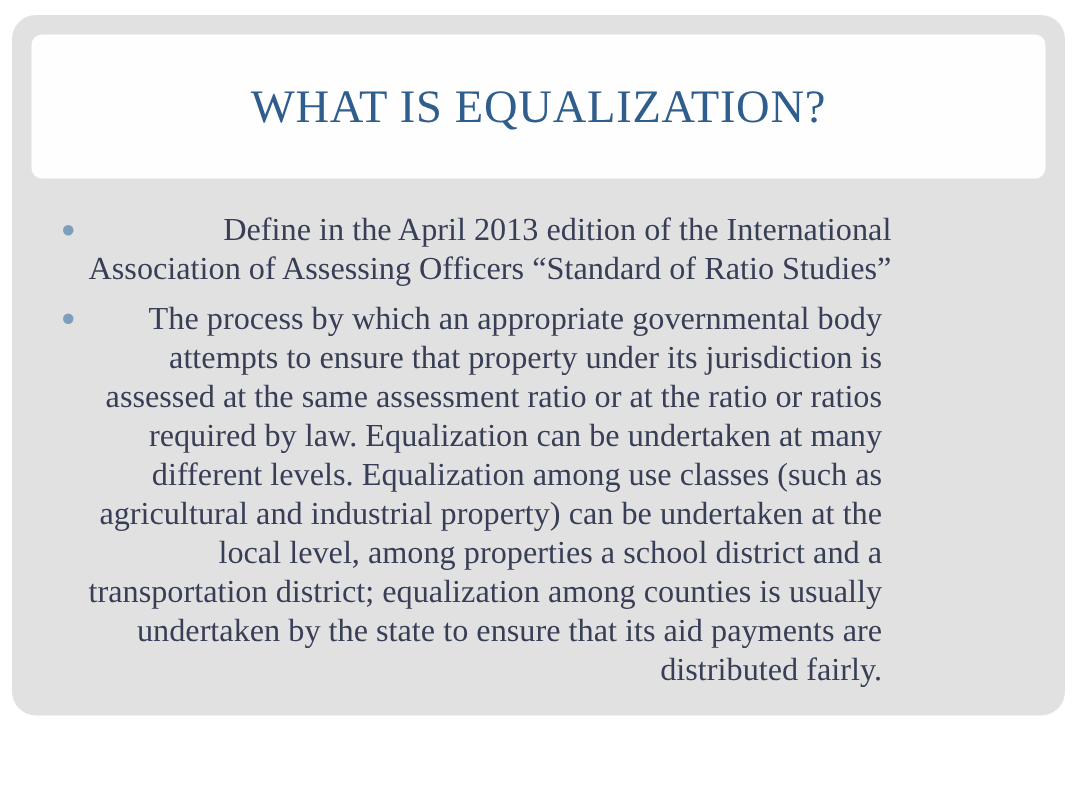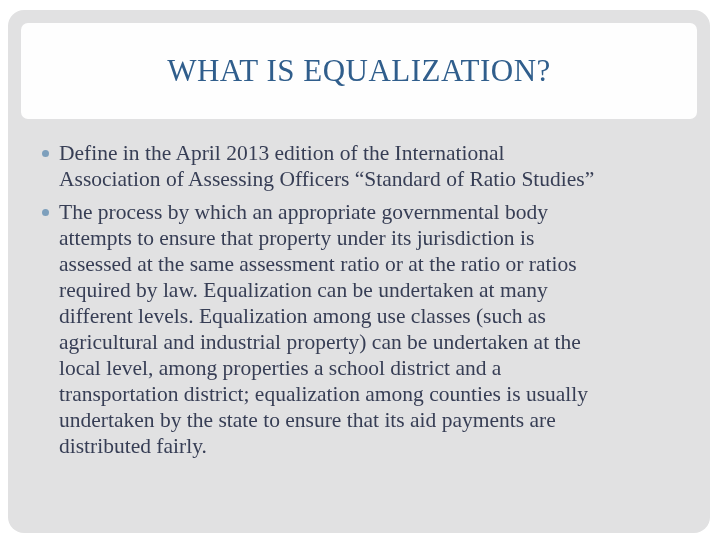--- a/index.html
+++ b/index.html
@@ -12,21 +12,21 @@
     background: #ffffff;
     position: relative;
     overflow: hidden;
     font-family: "Liberation Serif", serif;
   }
   .card {
     position: absolute;
     left: 8px;
     top: 10px;
     width: 702px;
-    height: 523px;
+    height: 467px;
     background: #e1e1e2;
     border-radius: 16px;
   }
   .title-box {
     position: absolute;
     left: 13px;
     top: 13px;
     right: 13px;
     height: 96px;
     background: #fefefe;
@@ -44,20 +44,21 @@
     white-space: nowrap;
   }
   .bullet-list {
     position: absolute;
     left: 34px;
     right: 38px;
     top: 130px;
     margin: 0;
     padding: 0;
     list-style: none;
+    text-align: right;
   }
   .bullet-item {
     display: flex;
     align-items: flex-start;
     margin: 0 0 7px 0;
   }
   .bullet-dot {
     flex: 0 0 auto;
     width: 7px;
     height: 7px;

